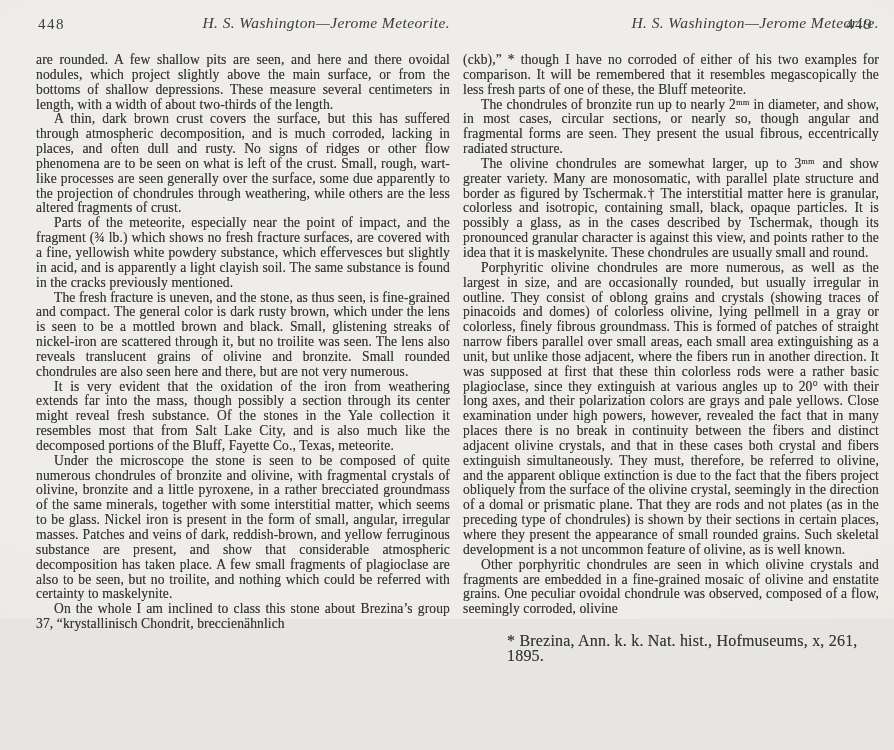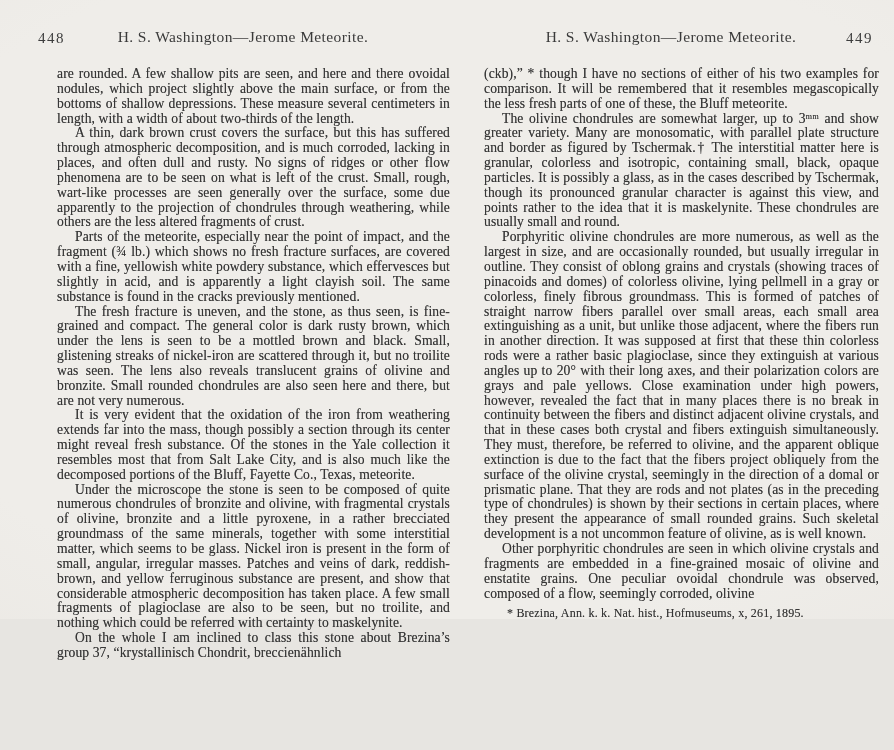--- a/index.html
+++ b/index.html
@@ -35,48 +35,47 @@
   .pg-header .num {
     position: absolute;
     top: 2px;
     font-size: 15px;
     letter-spacing: 1.5px;
     color: #3d3d3d;
   }
   .page-left  .num { left: 2px; }
   .page-right .num { right: 6px; }
   .pg-header .title {
-    text-align: center;
+    text-align: right;
+    font-style: italic;
     font-size: 15.5px;
     letter-spacing: 0.4px;
     color: #3a3a3a;
     white-space: nowrap;
-    margin-top: 14px;
   }
 
   .pg-body {
     font-size: 13.6px;
     line-height: 14.85px;
     text-align: justify;
     letter-spacing: 0.1px;
     text-shadow: 0 0 0.3px rgba(40,40,40,0.55);
-    margin-left: 21px;
   }
   .pg-body p {
     margin: 0;
     text-indent: 18px;
   }
   .pg-body p.no-indent {
     text-indent: 0;
   }
 
   .footnotes {
-    margin-top: 5px;
+    margin-top: 16px;
     padding-left: 44px;
-    font-size: 12px;
+    font-size: 16px;
     line-height: 15px;
     letter-spacing: 0.2px;
     text-shadow: 0 0 0.3px rgba(40,40,40,0.5);
   }
   .footnotes .fn { margin: 0; }
 </style>
 </head>
 <body>
 
 <div class="scan">
@@ -104,22 +103,23 @@
       </div>
   </div>
 
   <div class="page page-right">
     <div class="pg-header">
       <span class="num">449</span>
       <div class="title">H. S. Washington—Jerome Meteorite.</div>
     </div>
     <div class="pg-body">
 
-        <p class="no-indent">(ckb),” * though I have no sections of either of his two examples for comparison. It will be remembered that it resembles megascopically the less fresh parts of one of these, the Bluff meteorite.</p>
+        <p class="no-indent">(ckb),” * though I have no corroded of either of his two examples for comparison. It will be remembered that it resembles megascopically the less fresh parts of one of these, the Bluff meteorite.</p>
 
+        <p>The chondrules of bronzite run up to nearly 2ᵐᵐ in diameter, and show, in most cases, circular sections, or nearly so, though angular and fragmental forms are seen. They present the usual fibrous, eccentrically radiated structure.</p>
 
         <p>The olivine chondrules are somewhat larger, up to 3ᵐᵐ and show greater variety. Many are monosomatic, with parallel plate structure and border as figured by Tschermak.† The interstitial matter here is granular, colorless and isotropic, containing small, black, opaque particles. It is possibly a glass, as in the cases described by Tschermak, though its pronounced granular character is against this view, and points rather to the idea that it is maskelynite. These chondrules are usually small and round.</p>
 
         <p>Porphyritic olivine chondrules are more numerous, as well as the largest in size, and are occasionally rounded, but usually irregular in outline. They consist of oblong grains and crystals (showing traces of pinacoids and domes) of colorless olivine, lying pellmell in a gray or colorless, finely fibrous groundmass. This is formed of patches of straight narrow fibers parallel over small areas, each small area extinguishing as a unit, but unlike those adjacent, where the fibers run in another direction. It was supposed at first that these thin colorless rods were a rather basic plagioclase, since they extinguish at various angles up to 20° with their long axes, and their polarization colors are grays and pale yellows. Close examination under high powers, however, revealed the fact that in many places there is no break in continuity between the fibers and distinct adjacent olivine crystals, and that in these cases both crystal and fibers extinguish simultaneously. They must, therefore, be referred to olivine, and the apparent oblique extinction is due to the fact that the fibers project obliquely from the surface of the olivine crystal, seemingly in the direction of a domal or prismatic plane. That they are rods and not plates (as in the preceding type of chondrules) is shown by their sections in certain places, where they present the appearance of small rounded grains. Such skeletal development is a not uncommon feature of olivine, as is well known.</p>
 
         <p>Other porphyritic chondrules are seen in which olivine crystals and fragments are embedded in a fine-grained mosaic of olivine and enstatite grains. One peculiar ovoidal chondrule was observed, composed of a flow, seemingly corroded, olivine</p>
       </div>
     <div class="footnotes">
 
         <div class="fn">* Brezina, Ann. k. k. Nat. hist., Hofmuseums, x, 261, 1895.</div>

